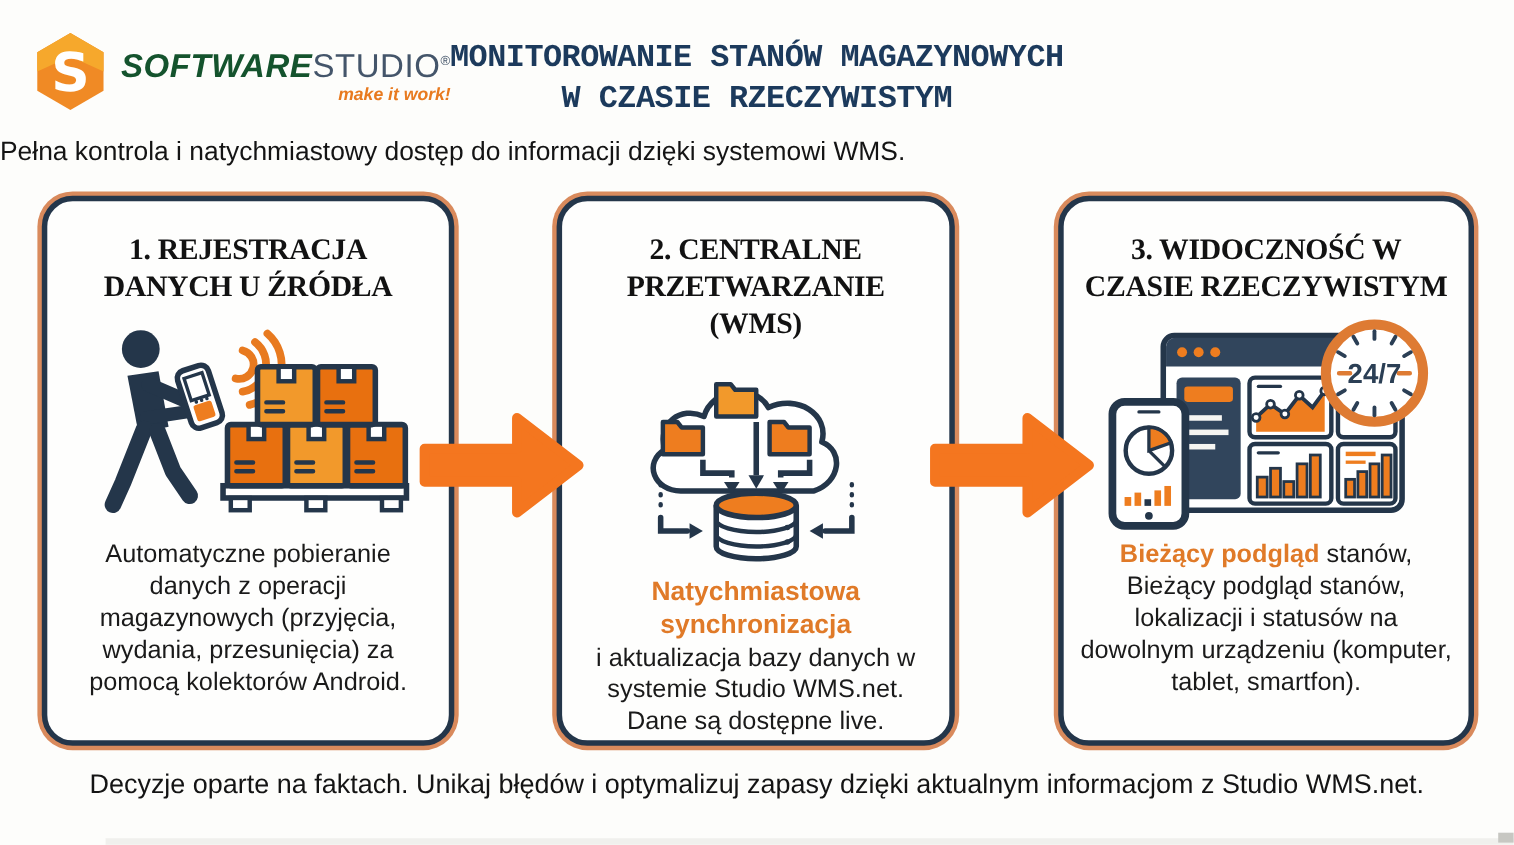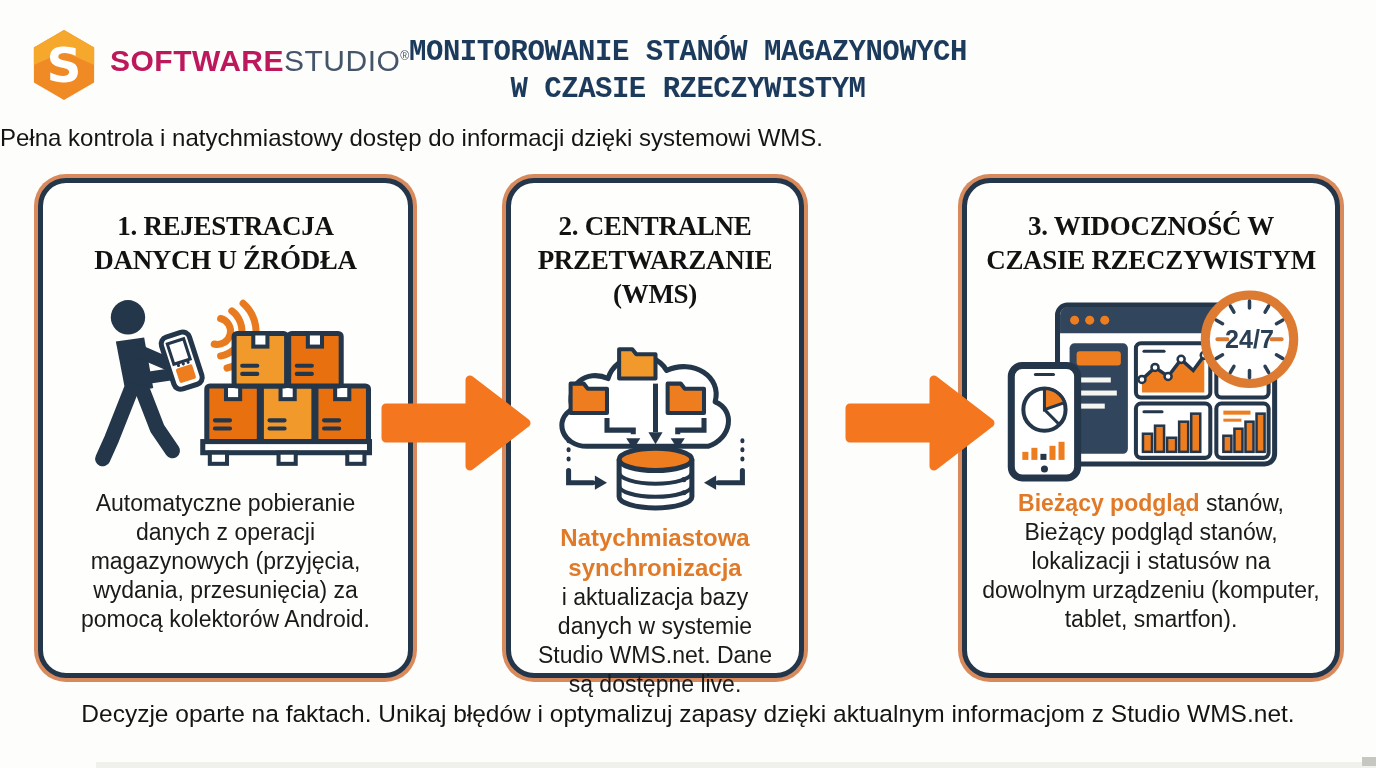--- a/index.html
+++ b/index.html
@@ -6,36 +6,36 @@
   html,body { width:1376px; height:768px; }
   body { font-family:"Liberation Sans", sans-serif; background:#FDFDFB; position:relative; overflow:hidden; }
 
   .stage { position:absolute; inset:0; width:1376px; height:768px; background:#FDFDFB; }
 
   
   .logo { position:absolute; left:30px; top:28px; display:flex; align-items:flex-start; gap:12px; }
   .logo-mark { width:68px; height:74px; }
   .logo-text { padding-top:16px; }
   .logo-line { font-size:30px; letter-spacing:.5px; white-space:nowrap; }
-  .logo-bold { font-weight:bold; color:#be185d; }
+  .logo-bold { font-weight:bold; color:#14532d;font-style:italic; }
   .logo-light { font-weight:normal; color:#44556A; }
   .logo-reg { font-size:12px; color:#44556A; vertical-align:super; }
   .logo-tagline { text-align:right; color:#E87A1F; font-style:italic; font-weight:bold; font-size:16px; margin-top:0px; }
 
   
   .main-title { position:absolute; left:0; right:0; top:34px; text-align:center; color:#1C3A5C;
                 font-weight:bold; font-size:29px; line-height:37px; letter-spacing:-0.5px;font-family:Liberation Mono, monospace; }
   .subtitle { position:absolute; left:0; right:0; top:124px; text-align:left; color:#141414; font-size:24px; }
 
   
   .card { position:absolute; top:178px; height:500px; background:#FEFEFD;
           border:5px solid #24364A; box-shadow:0 0 0 4px #D98A5C; border-radius:28px;
           display:flex; flex-direction:column; align-items:center; padding:26px 14px 0 14px; }
   .card1 { left:38px;  width:375px; }
-  .card2 { left:506px; width:298px; }
+  .card2 { left:506px; width:362px; }
   .card3 { left:962px; width:378px; }
   .card-title { text-align:center; color:#121212; font-weight:bold; font-size:27px; line-height:34px; letter-spacing:-0.3px;font-family:Liberation Serif, serif; }
   .card-title span { display:block; }
   .card-icon { margin-top:12px; height:192px; display:flex; align-items:center; justify-content:center; }
   .card-body { margin-top:8px; text-align:center; color:#1A1A1A; font-size:23px; line-height:29px; }
   .hl { color:#E07A28; font-weight:bold; }
   .hl-block { display:block; font-size:24px; line-height:30px; }
 
   
   .flow-arrow { position:absolute; top:370px; width:156px; height:106px; z-index:5; }
@@ -55,20 +55,21 @@
   <div class="logo">
     <svg class="logo-mark" viewBox="0 0 70 76">
       <polygon points="35,2 66,20 66,56 35,74 4,56 4,20" fill="#F08A25"></polygon>
       <polygon points="35,2 66,20 66,38 35,24 4,38 4,20" fill="#F6A82C"></polygon>
       <text x="35" y="56" text-anchor="middle" font-size="50" font-weight="bold" fill="#FFFFFF" font-family="DejaVu Sans, sans-serif">S</text>
     </svg>
     <div class="logo-text">
       <div class="logo-line">
         <span class="logo-bold">SOFTWARE</span><span class="logo-light">STUDIO</span><span class="logo-reg">®</span>
       </div>
+      <div class="logo-tagline">make it work!</div>
     </div>
   </div>
 
   <div class="main-title">
     <span>MONITOROWANIE STANÓW MAGAZYNOWYCH</span><br>
     <span>W CZASIE RZECZYWISTYM</span>
   </div>
   <div class="subtitle">Pełna kontrola i natychmiastowy dostęp do informacji dzięki systemowi WMS.</div>
 
   <div class="card card1">

